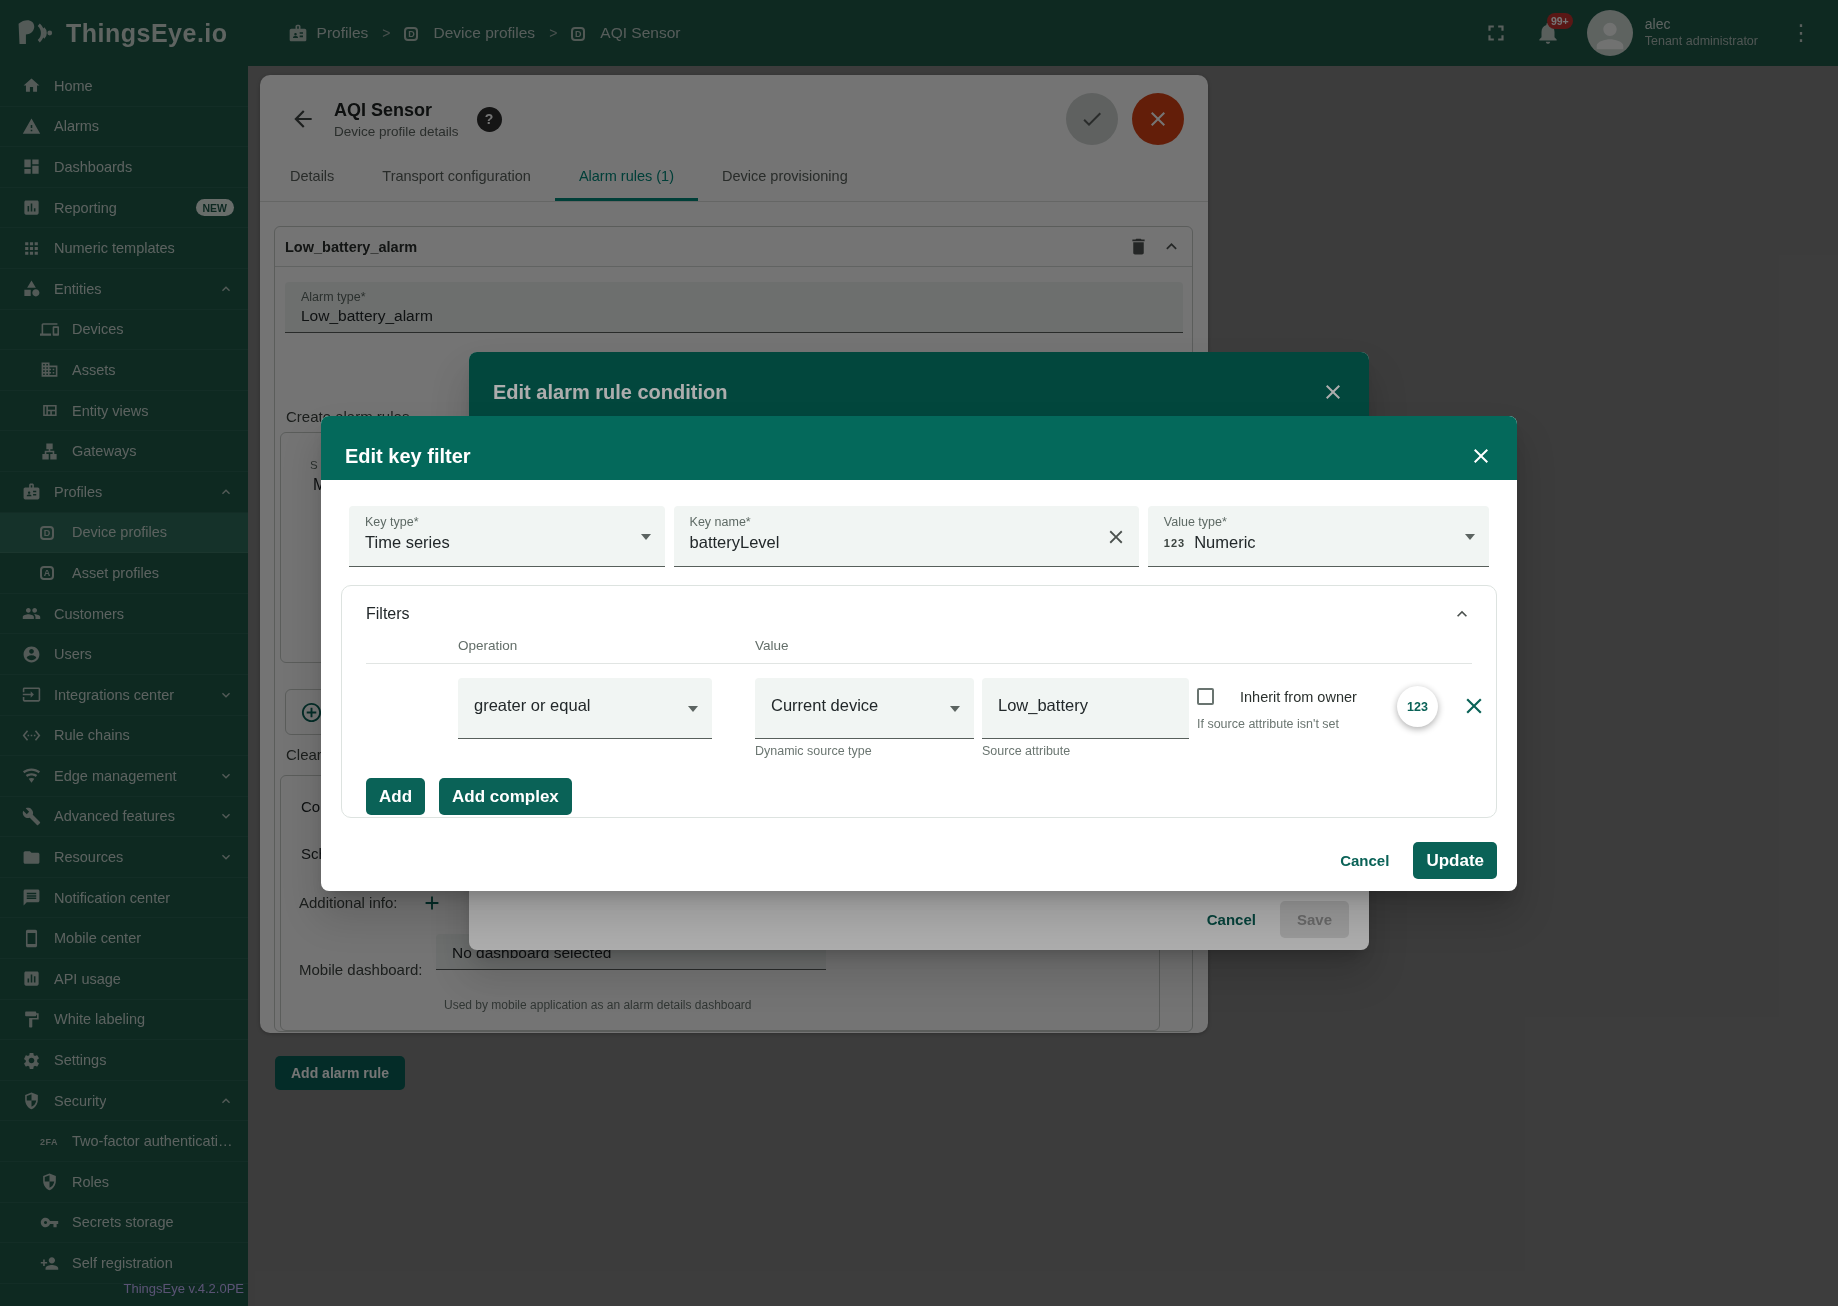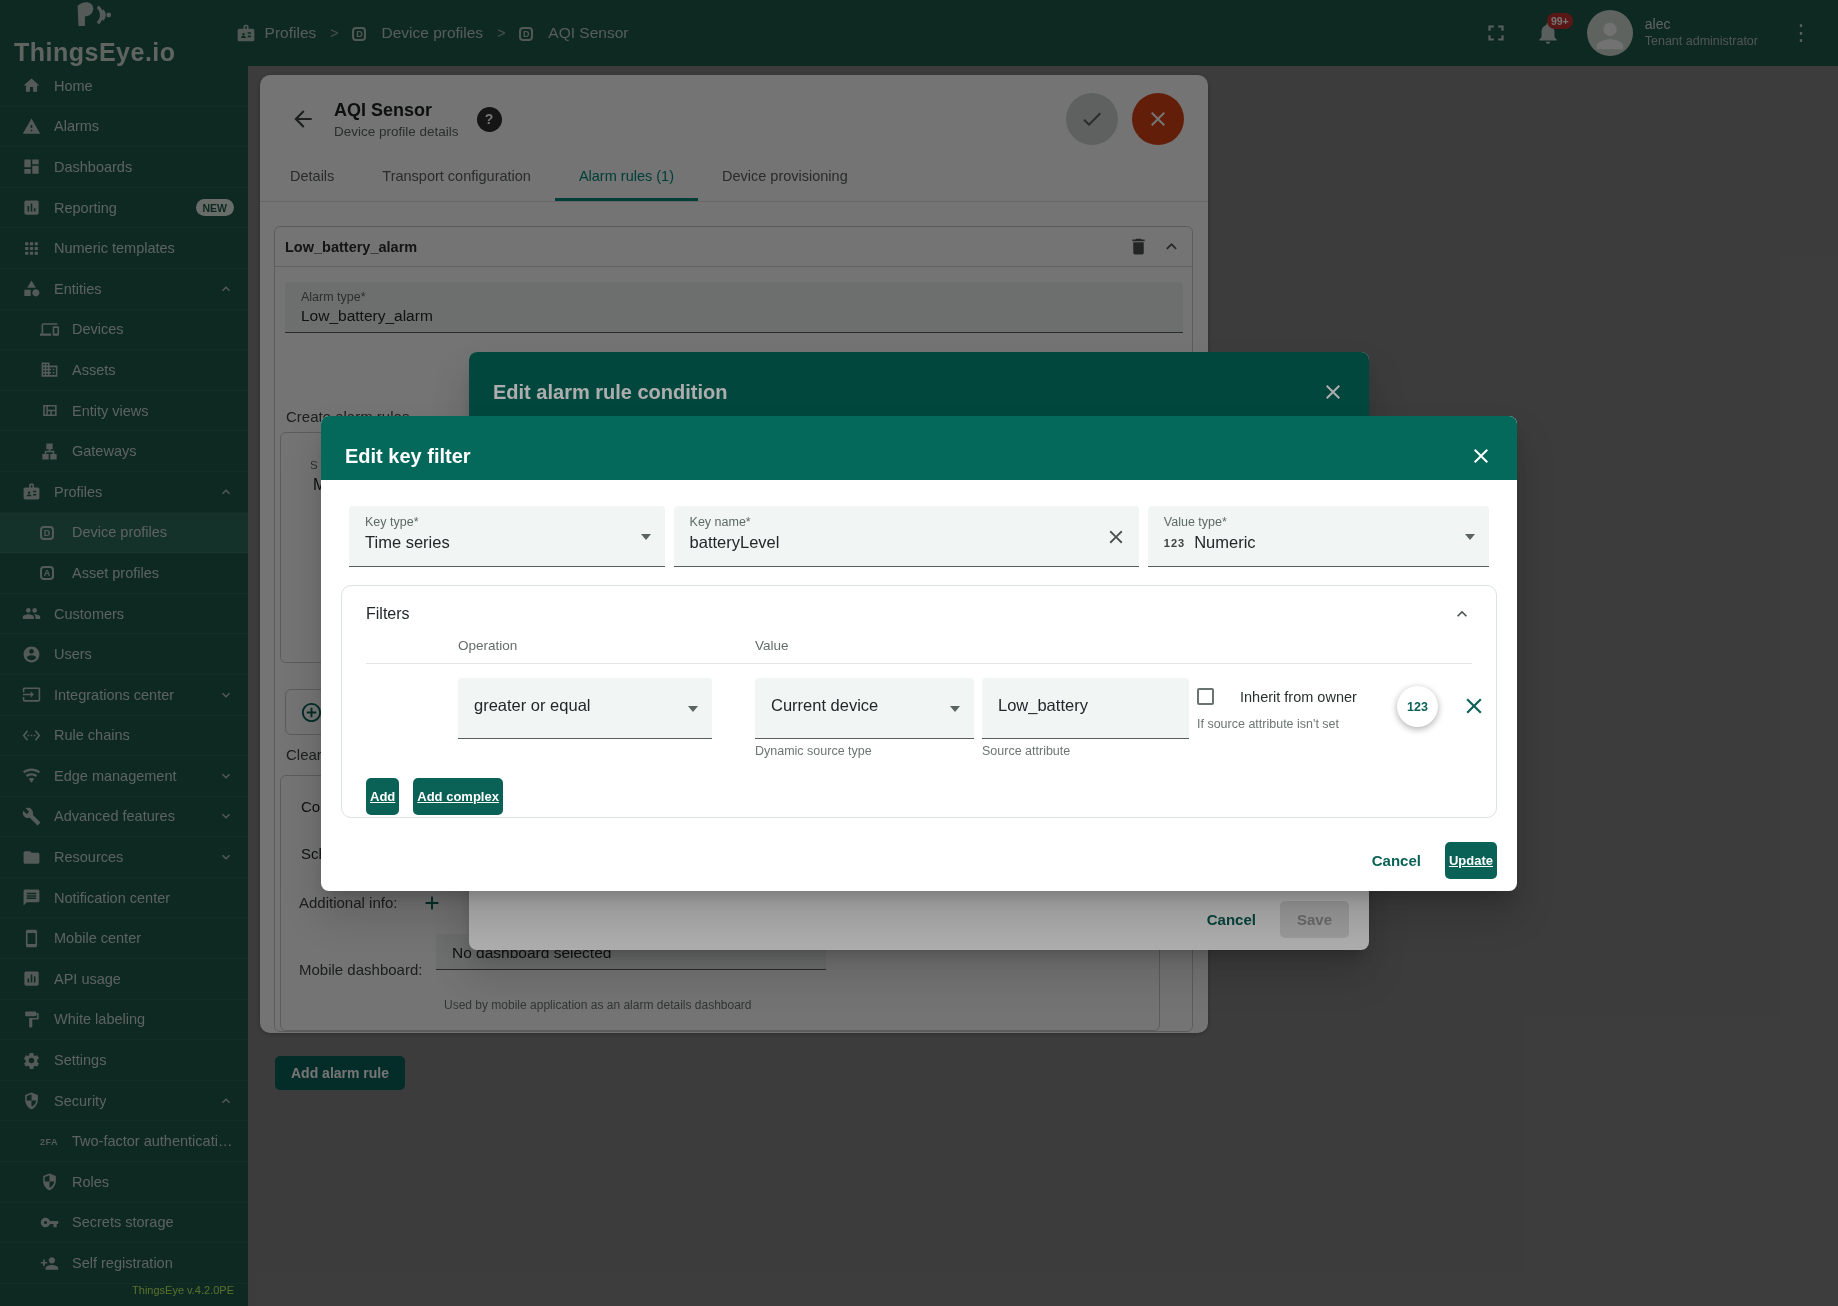--- a/index.html
+++ b/index.html
@@ -1,21 +1,21 @@
 <!DOCTYPE html>
 <html><head>
 <meta charset="utf-8">
 <style>
   * { box-sizing: border-box; margin: 0; padding: 0; }
   body { background:#222; font-family:"Liberation Sans","DejaVu Sans",sans-serif; }
   #stage { position:relative; width:1838px; height:1306px; overflow:hidden; background:#848484; }
 
   
   #topbar { position:absolute; left:0; top:0; width:1838px; height:66px; background:#1f5a4b; display:flex; align-items:center; z-index:2; }
-  .logo-wrap { display:flex; align-items:center; gap:8px; padding:0 20px 0 14px;flex-direction:column; }
+  .logo-wrap { display:flex; align-items:center; gap:8px; padding:0 20px 0 14px; }
   .logo-text { font-size:25px; font-weight:700; color:#cfdbd5; letter-spacing:.5px; }
   .crumbs { display:flex; align-items:center; gap:14px; margin-left:40px; }
   .crumb { display:flex; align-items:center; gap:9px; color:#bccac4; font-size:15.5px; cursor:pointer; }
   .crumb .i { width:20px; height:20px; color:#b2c1ba; }
   .crumb-sep { color:#9fb0a8; font-size:14px; }
   .top-right { margin-left:auto; display:flex; align-items:center; gap:26px; padding-right:20px; }
   .tb-icon { width:26px; height:26px; color:#c2cfc9; position:relative; cursor:pointer; }
   .badge-99 { position:absolute; top:-7px; right:-12px; background:#c53430; color:#fff; font-size:10.5px; font-weight:700; border-radius:9px; padding:2px 4px; }
   .avatar { width:46px; height:46px; border-radius:50%; background:#cdd7d2; color:#f5f8f6; display:flex; align-items:center; justify-content:center; overflow:hidden; cursor:pointer; }
   .avatar svg { width:40px; height:40px; margin-top:6px; }
@@ -26,21 +26,21 @@
 
   
   #sidebar { position:absolute; left:0; top:66px; width:248px; height:1240px; background:#1f5a4b; z-index:2; }
   .side-item { height:40.6px; display:flex; align-items:center; padding:0 14px 0 22px; color:#c9d6d0; font-size:14.5px; font-weight:500; border-bottom:1px solid rgba(255,255,255,.06); cursor:pointer; white-space:nowrap; }
   .side-item .i { width:19px; height:19px; margin-right:13px; flex:none; color:#b6c5be; }
   .side-item.child { padding-left:40px; }
   .side-item.active { background:#2f6e5c; }
   .side-label { overflow:hidden; text-overflow:ellipsis; }
   .new-badge { margin-left:auto; background:#e4ede8; color:#1f5a4b; font-size:10.5px; font-weight:700; border-radius:9px; padding:2.5px 7px; }
   .chev { margin-left:auto; width:16px; height:16px; color:#b6c5be; }
-  .side-version { position:absolute; right:14px; bottom:10px; color:#bef264; font-size:11px; }
+  .side-version { position:absolute; right:4px; bottom:10px; color:#c4b5fd; font-size:13px; }
 
   
   #main { position:absolute; left:248px; top:66px; right:0; bottom:0; background:#848484; z-index:1; }
   #page-card { position:absolute; left:12px; top:9px; width:948px; height:958px; background:#fdfdfd; border-radius:10px; box-shadow:0 1px 4px rgba(0,0,0,.25); overflow:hidden; }
   .pc-head { display:flex; align-items:center; padding:18px 24px 10px 30px; }
   .back-btn { width:26px; height:26px; color:#424746; cursor:pointer; }
   .pc-titles { margin-left:18px; }
   .pc-title { font-size:18px; font-weight:700; color:#212624; }
   .pc-sub { font-size:13.5px; color:#5d6561; margin-top:3px; }
   .help-circ { width:25px; height:25px; border-radius:50%; background:#2e2e2e; color:#fff; font-size:14px; font-weight:700; display:flex; align-items:center; justify-content:center; margin-left:18px; cursor:pointer; }
@@ -78,21 +78,21 @@
   .scrim { position:absolute; inset:0; background:rgba(0,0,0,.32); }
   #scrim1 { z-index:10; } #dlg1 { z-index:11; } #scrim2 { z-index:12; } #dlg2 { z-index:13; }
   .dlg { position:absolute; background:#fff; border-radius:8px; box-shadow:0 11px 15px -7px rgba(0,0,0,.2), 0 24px 38px 3px rgba(0,0,0,.14); }
   .dlg-head { height:64px; background:#04695b; border-radius:8px 8px 0 0; display:flex; align-items:flex-end; padding:12px 24px; }
   .dlg-title { color:#fff; font-size:20px; font-weight:600; }
   .dlg-x { margin-left:auto; width:24px; height:24px; color:#fff; cursor:pointer; }
   #dlg1 { left:469px; top:352px; width:900px; height:598px; }
   #dlg2 { left:321px; top:416px; width:1196px; height:475px; }
   .dlg-foot { position:absolute; right:20px; bottom:12px; display:flex; align-items:center; gap:14px; }
   .btn-text { color:#0a6257; font-size:15px; font-weight:700; background:none; border:none; padding:8px 10px; cursor:pointer; }
-  .btn-primary { background:#0a6257; color:#fff; font-size:13px; font-weight:700; border:none; border-radius:5px; height:37px; padding:0 4px; cursor:pointer;text-decoration:underline; }
+  .btn-primary { background:#0a6257; color:#fff; font-size:17px; font-weight:700; border:none; border-radius:5px; height:37px; padding:0 13px; cursor:pointer; }
   .btn-disabled { background:#e2e2e2; color:#9a9a9a; font-size:15px; font-weight:700; border:none; border-radius:5px; height:37px; padding:0 17px; }
 
   
   .kf-fields { display:flex; gap:9px; padding:26px 28px 0; }
   .kfield { position:relative; background:#f1f5f3; border-bottom:1px solid #575f5b; border-radius:4px 4px 0 0; height:61px; padding:9px 16px 0; }
   .kfield .flabel { font-size:12.5px; color:#5e6a65; }
   .kfield .fvalue { font-size:16.5px; color:#22282a; margin-top:4px; display:flex; align-items:center; gap:9px; }
   .num-prefix { font-size:11px; font-weight:700; letter-spacing:1px; color:#3c4440; }
   .tri-down { position:absolute; right:14px; top:28px; width:0; height:0; border-left:5.5px solid transparent; border-right:5.5px solid transparent; border-top:6px solid #5c6461; cursor:pointer; }
   .clear-x { position:absolute; right:12px; top:20px; width:22px; height:22px; color:#4b514e; cursor:pointer; }

